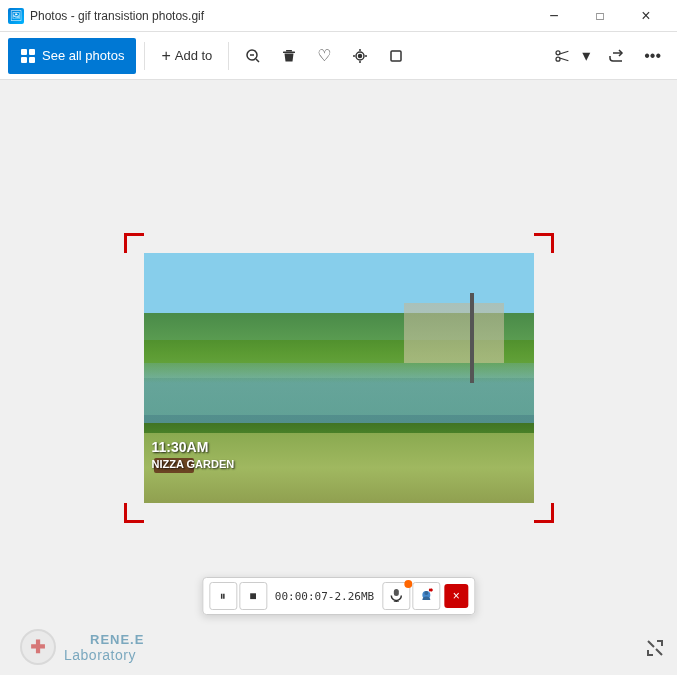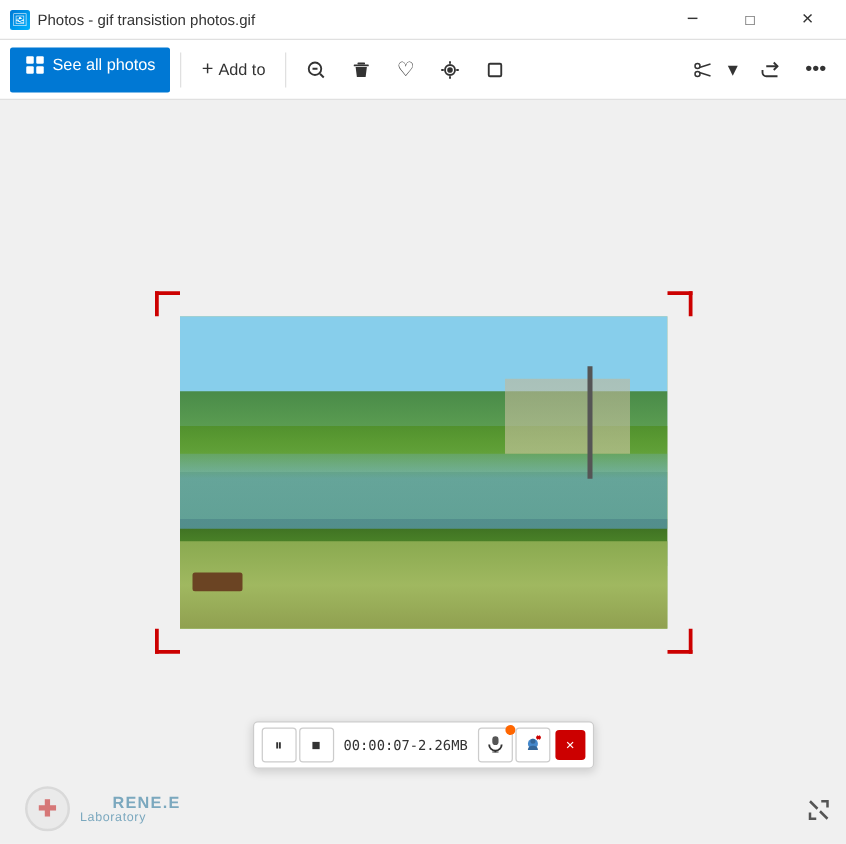--- a/index.html
+++ b/index.html
@@ -60,20 +60,21 @@
       display: flex;
       align-items: center;
       background: #fff;
       height: 48px;
       padding: 0 8px;
       border-bottom: 1px solid #e0e0e0;
       gap: 4px;
     }
     .btn-see-all {
       display: flex;
+      align-items: center;
       gap: 6px;
       background: #0078d4;
       color: white;
       border: none;
       padding: 6px 12px;
       border-radius: 2px;
       cursor: pointer;
       font-size: 13px;
       font-weight: 500;
       height: 36px;
@@ -337,21 +338,21 @@
       font-family: Arial, sans-serif;
     }
     .watermark-name {
       font-size: 13px;
       font-weight: bold;
       color: #4a8aaa;
       letter-spacing: 1px;
       padding-left: 26px;
     }
     .watermark-sub {
-      font-size: 10px;
+      font-size: 14px;
       color: #4a8aaa;
       letter-spacing: 0.5px;
     }
 
     
     .expand-icon {
       position: absolute;
       bottom: 12px;
       right: 12px;
       font-size: 18px;
@@ -497,20 +498,24 @@
     </div>
 
     <div class="photo-image">
       <div class="photo-bg"></div>
       <div class="photo-water"></div>
       <div class="photo-trees"></div>
       <div class="photo-buildings"></div>
       <div class="photo-lamp"></div>
       <div class="photo-path"></div>
       <div class="photo-bench"></div>
+      <div class="photo-text">
+        <div class="time">11:30AM</div>
+        <div>NIZZA GARDEN</div>
+      </div>
     </div>
   </div>
 
   <div class="recording-controls">
     <button class="rec-btn">
       <span>⏸</span>
     </button>
     <button class="rec-btn">
       <span>■</span>
     </button>

